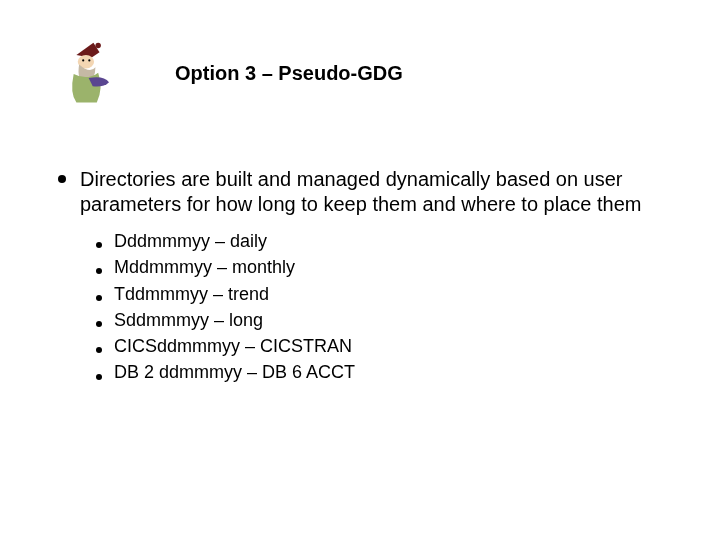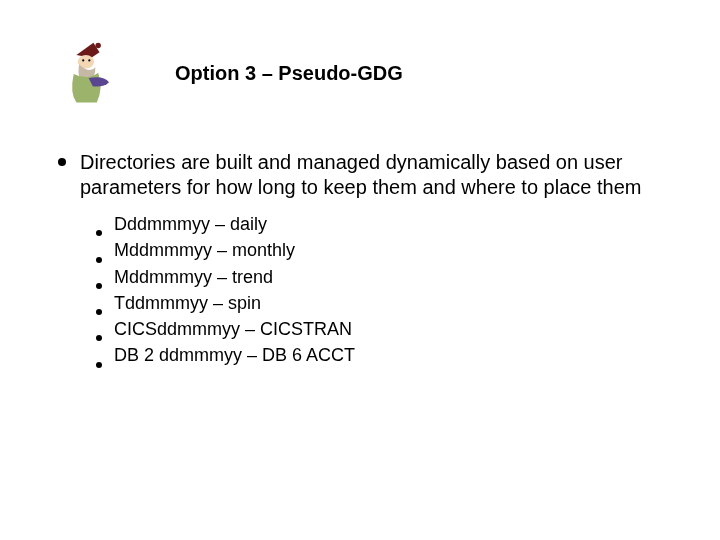--- a/index.html
+++ b/index.html
@@ -28,21 +28,21 @@
   .title {
     position: absolute;
     left: 175px;
     top: 62px;
     font-size: 20px;
     font-weight: bold;
   }
   .body {
     position: absolute;
     left: 58px;
-    top: 150px;
+    top: 167px;
     right: 40px;
     font-size: 20px;
     line-height: 1.25;
   }
   .b1 {
     display: flex;
     align-items: flex-start;
     margin-bottom: 12px;
   }
   .b1 > .dot {
@@ -55,21 +55,21 @@
     margin-right: 14px;
   }
   .b1 > .txt { flex: 1 1 auto; }
   .sub {
     margin-left: 38px;
     font-size: 18px;
     line-height: 1.35;
   }
   .b2 {
     display: flex;
-    align-items: flex-end;
+    align-items: center;
     margin-bottom: 2px;
   }
   .b2 > .dot {
     flex: 0 0 auto;
     width: 6px;
     height: 6px;
     background: #000;
     border-radius: 50%;
     margin-top: 8px;
     margin-right: 12px;
@@ -112,25 +112,25 @@
       <div class="b2">
         <span class="dot"></span>
         <span class="txt">Dddmmmyy – daily</span>
       </div>
       <div class="b2">
         <span class="dot"></span>
         <span class="txt">Mddmmmyy – monthly</span>
       </div>
       <div class="b2">
         <span class="dot"></span>
-        <span class="txt">Mddmmmyy – trend</span>
+        <span class="txt">Tddmmmyy – trend</span>
       </div>
       <div class="b2">
         <span class="dot"></span>
-        <span class="txt">Tddmmmyy – spin</span>
+        <span class="txt">Sddmmmyy – long</span>
       </div>
       <div class="b2">
         <span class="dot"></span>
         <span class="txt">CICSddmmmyy – CICSTRAN</span>
       </div>
       <div class="b2">
         <span class="dot"></span>
         <span class="txt">DB 2 ddmmmyy – DB 6 ACCT</span>
       </div>
     </div>

